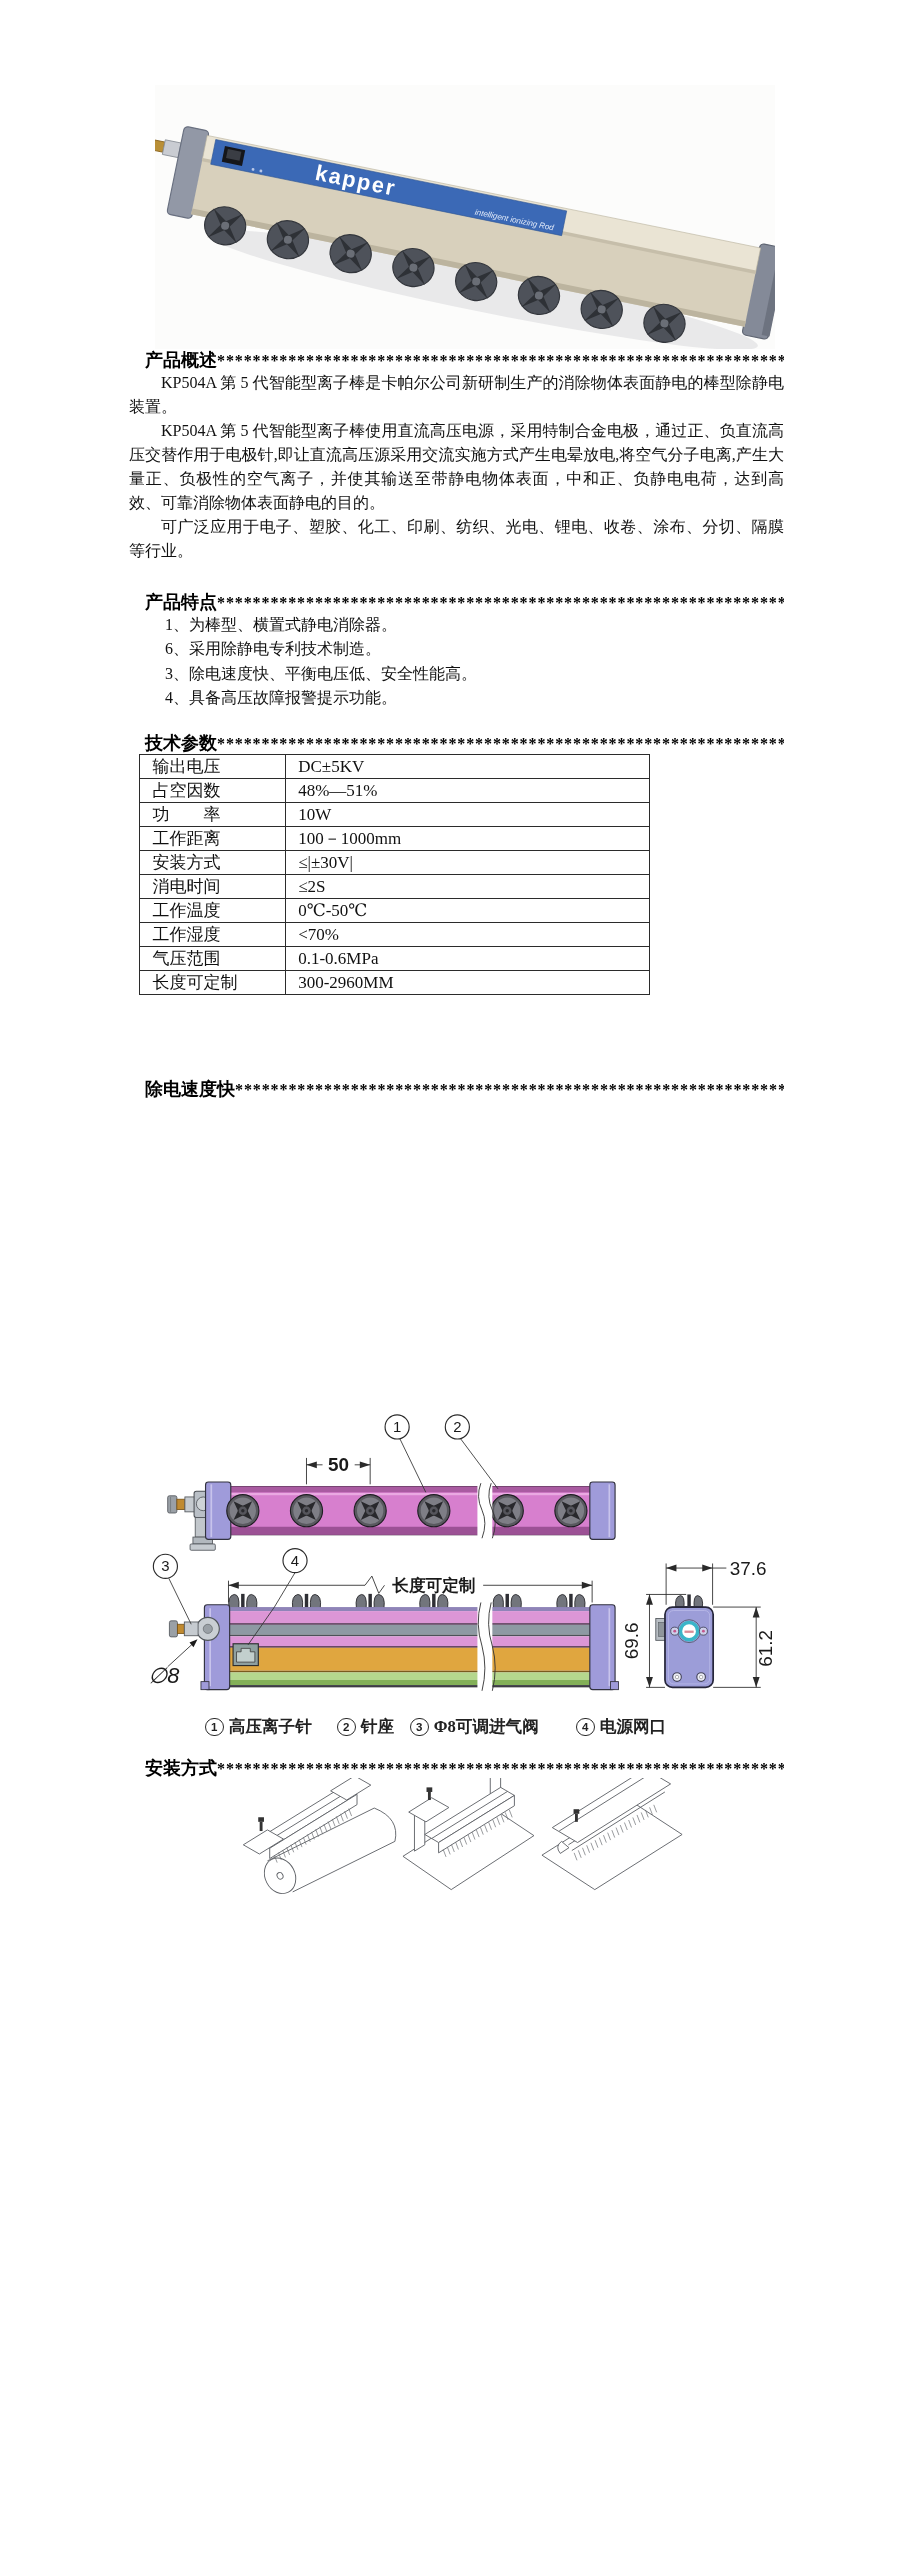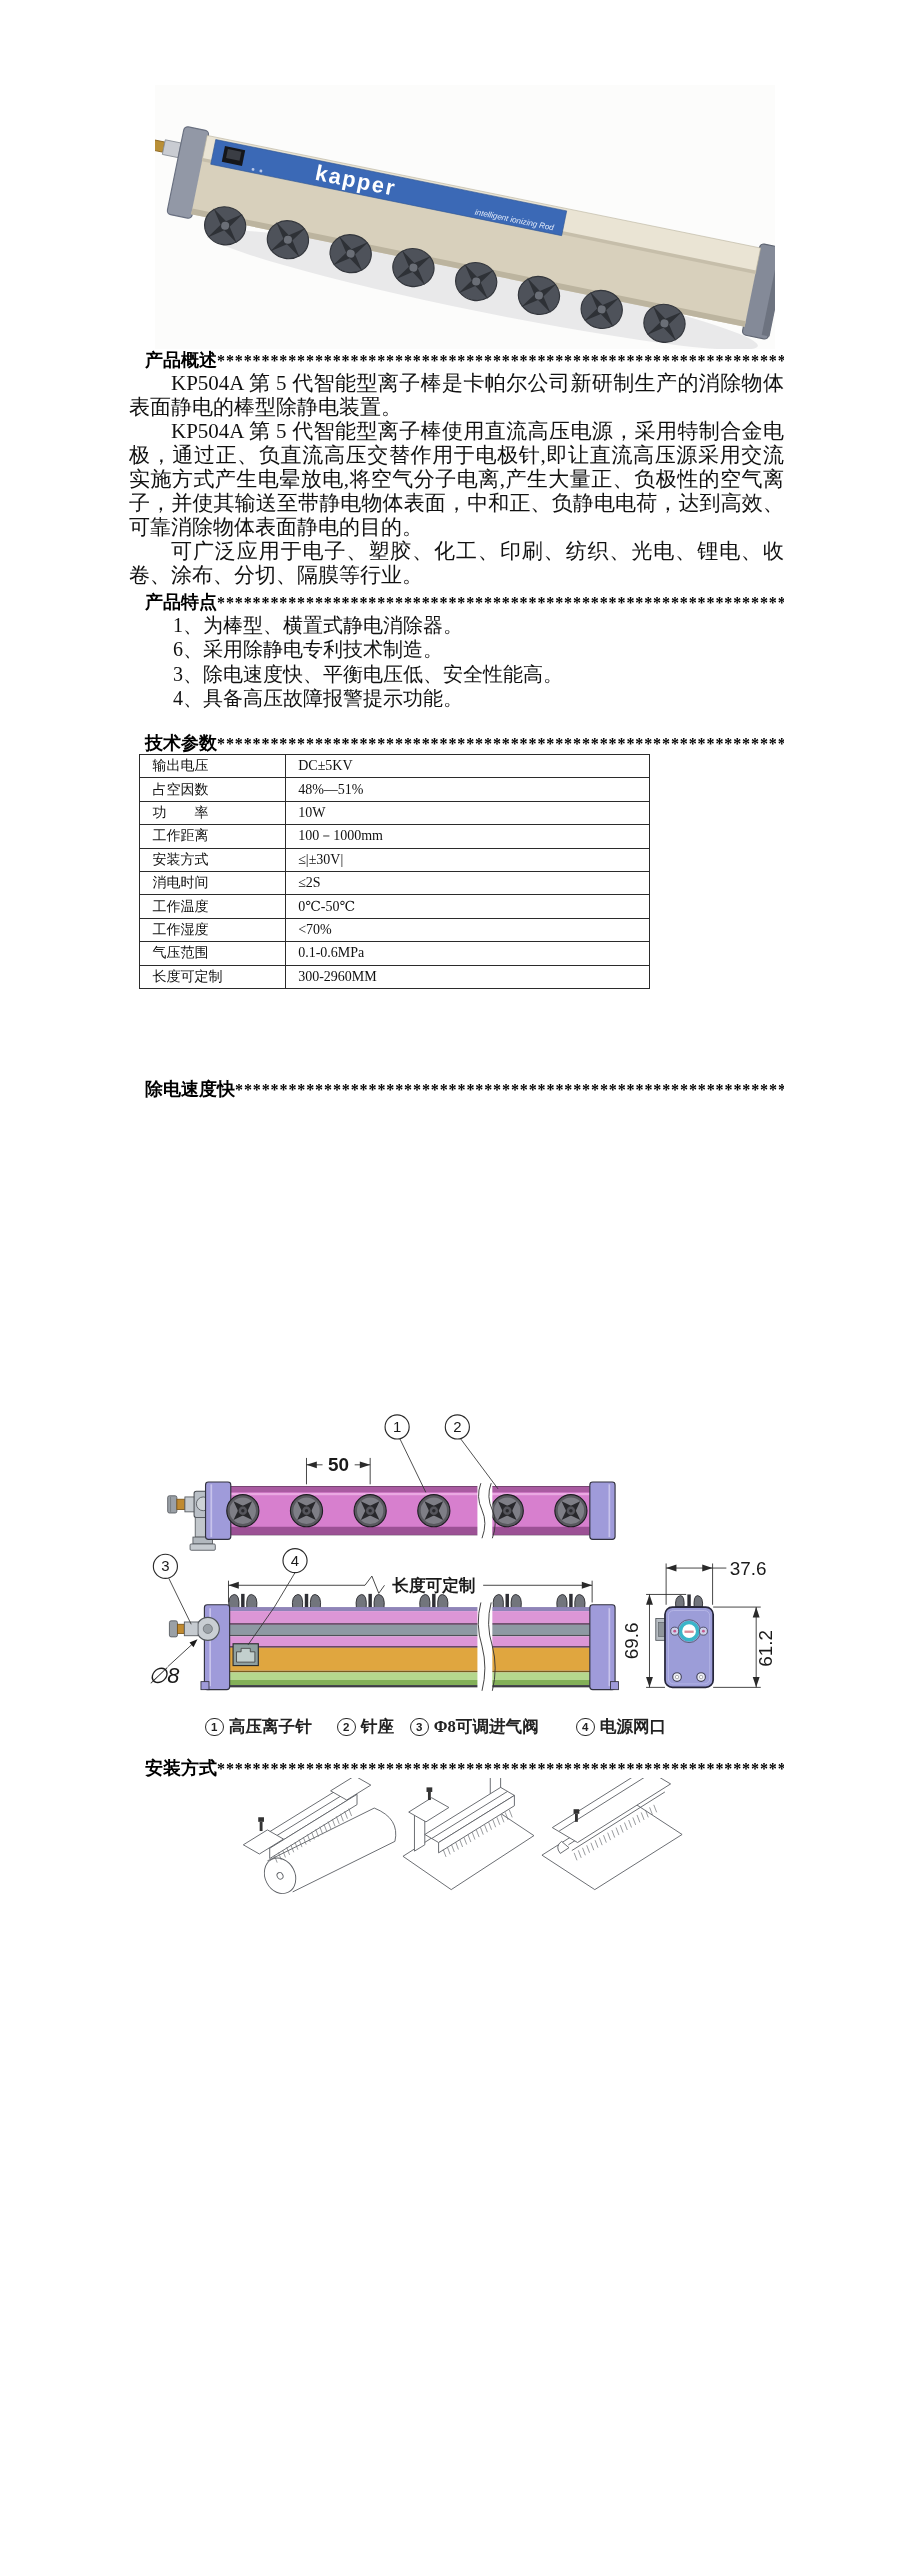--- a/index.html
+++ b/index.html
@@ -4,25 +4,25 @@
 <style>
   html,body{margin:0;padding:0;background:#fff;}
   #page{position:relative;width:911px;height:2576px;background:#ffffff;overflow:hidden;
         font-family:"Liberation Serif","DejaVu Serif",serif;color:#111;}
   .abs{position:absolute;}
   .sec-head{position:absolute;left:129px;width:655px;height:24px;white-space:nowrap;
             overflow:hidden;font-weight:bold;font-size:18px;color:#000;}
   .sec-title{font-weight:bold;margin-left:16px;}
   .sec-stars{font-size:16px;letter-spacing:0.9px;font-weight:bold;}
   #overview-paras{position:absolute;left:129px;top:371px;width:655px;}
-  .para{font-size:21px;line-height:24px;text-align:justify;text-indent:2em;margin:0;}
+  .para{font-size:16px;line-height:24px;text-align:justify;text-indent:2em;margin:0;}
   #features-list{position:absolute;left:165px;top:613px;width:574px;}
-  .feature-item{font-size:20px;line-height:24.4px;margin-left:8px;}
+  .feature-item{font-size:16px;line-height:24.4px;}
   #specs-table{position:absolute;left:139px;top:754px;width:511px;border-collapse:collapse;
-               font-size:14px;}
+               font-size:17px;}
   #specs-table td{border:1.1px solid #2b2b2b;height:22.4px;padding:0 0 0 12.6px;}
   #specs-table td.c1{width:132px;}
   .legend-item{position:absolute;top:1716px;display:flex;align-items:center;font-size:16.6px;
                font-weight:bold;color:#222;}
   .legend-num{width:16.6px;height:16.6px;border:1.1px solid #2a2a2a;border-radius:50%;display:flex;
               align-items:center;justify-content:center;font-size:11.5px;margin-right:5.2px;
               font-family:"Liberation Sans",sans-serif;font-weight:bold;flex:0 0 auto;}
   svg text{font-family:"Liberation Sans",sans-serif;}
   .dim-num{font-size:33px;fill:#1a1a1a;}
   .dim-cjk{font-size:29px;fill:#1a1a1a;font-family:"Liberation Serif","DejaVu Serif",serif;font-weight:bold;}

